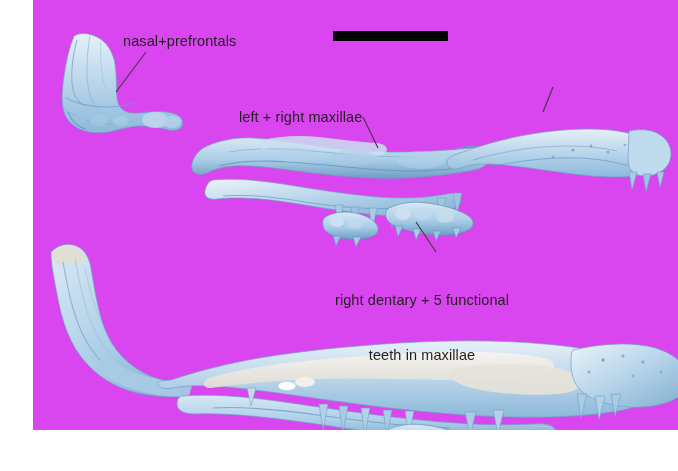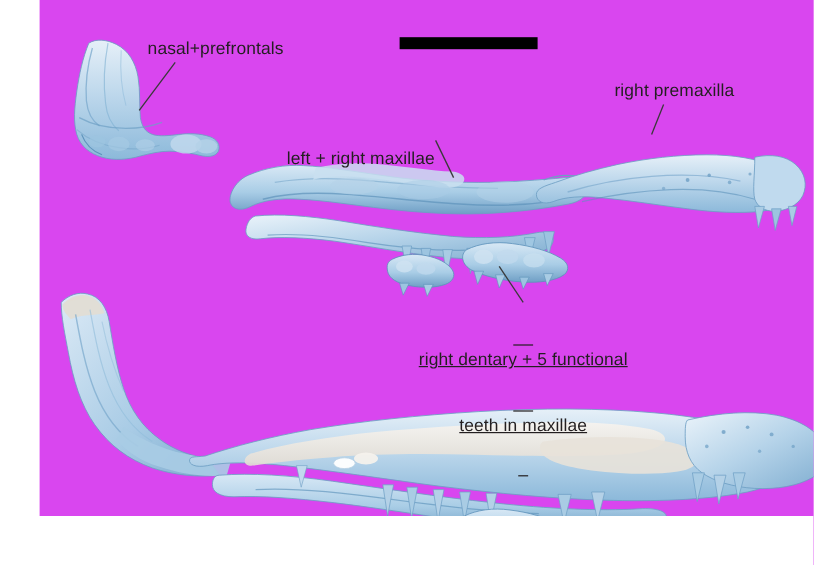--- a/index.html
+++ b/index.html
@@ -241,24 +241,23 @@
     <line x1="113" y1="52" x2="83" y2="92" stroke="#3a3a3a" stroke-width="1.1"></line>
     <line x1="330" y1="117" x2="345" y2="148" stroke="#3a3a3a" stroke-width="1.1"></line>
     <line x1="520" y1="87" x2="510" y2="112" stroke="#3a3a3a" stroke-width="1.1"></line>
     <line x1="383" y1="222" x2="403" y2="252" stroke="#3a3a3a" stroke-width="1.1"></line>
   </svg>
 
   <div class="scalebar" style="left:300px;top:31px;width:115px;height:10px;"></div>
 
   <div class="lbl" style="left:90px;top:32px;">nasal+prefrontals</div>
 
-  <div class="lbl" style="left:206px;top:88px;">
+  <div class="lbl" style="left:206px;top:72px;">
     <div>left + right maxillae</div>
   </div>
 
-  <div class="lbl" style="left:479px;top:67px;">right premaxilla</div>
-
-  <div class="lbl c" style="left:289px;top:255px;width:228px;text-decoration:underline;">
+
+  <div class="lbl c" style="left:275px;top:255px;width:228px;">
     <div>right dentary + 5 functional</div>
     <div>teeth in maxillae</div>
   </div>
 
 </div>
 
 </body></html>

